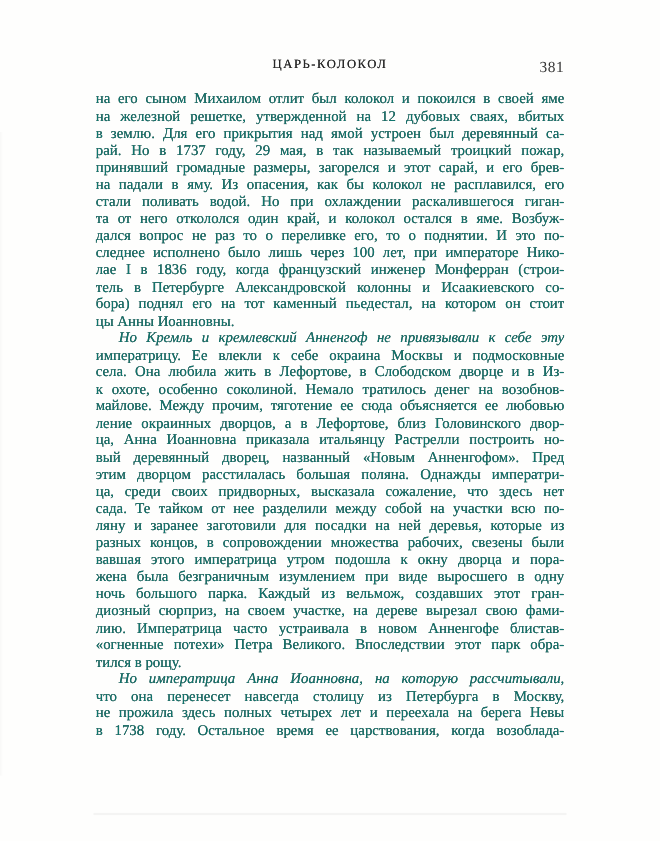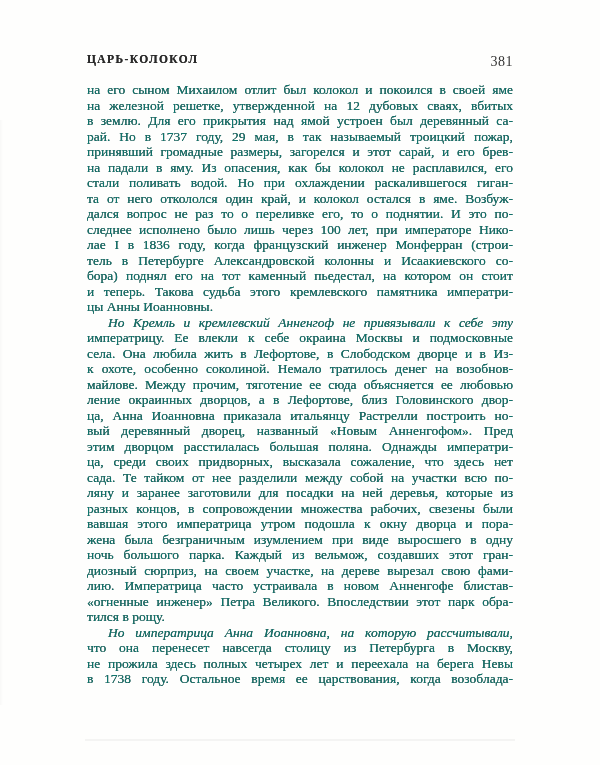--- a/index.html
+++ b/index.html
@@ -21,26 +21,25 @@
     top: 53px;
     left: 87px;
     width: 426px;
     height: 14px;
   }
   .header-title {
     position: absolute;
     left: 0;
     right: 0;
     top: 0;
-    text-align: left;
+    text-align: center;
     font-size: 11.5px;
     letter-spacing: 1.4px;
     color: #2a2a2a;
     text-shadow: 0 0 0.3px #2a2a2a;
-    font-weight: bold;
   }
   .header-page {
     position: absolute;
     right: 0;
     top: 1px;
     font-size: 14px;
     letter-spacing: 0.5px;
     color: #333333;
   }
   .text-block {
@@ -101,41 +100,40 @@
       <div class="line">рай. Но в 1737 году, 29 мая, в так называемый троицкий пожар,</div>
       <div class="line">принявший громадные размеры, загорелся и этот сарай, и его брев-</div>
       <div class="line">на падали в яму. Из опасения, как бы колокол не расплавился, его</div>
       <div class="line">стали поливать водой. Но при охлаждении раскалившегося гиган-</div>
       <div class="line">та от него откололся один край, и колокол остался в яме. Возбуж-</div>
       <div class="line">дался вопрос не раз то о переливке его, то о поднятии. И это по-</div>
       <div class="line">следнее исполнено было лишь через 100 лет, при императоре Нико-</div>
       <div class="line">лае I в 1836 году, когда французский инженер Монферран (строи-</div>
       <div class="line">тель в Петербурге Александровской колонны и Исаакиевского со-</div>
       <div class="line">бора) поднял его на тот каменный пьедестал, на котором он стоит</div>
-      <div class="line">и теперь. Такова судьба этого кремлевского памятника императри-</div>
       <div class="line last">цы Анны Иоанновны.</div>
       <div class="line indent">Но Кремль и кремлевский Анненгоф не привязывали к себе эту</div>
       <div class="line">императрицу. Ее влекли к себе окраина Москвы и подмосковные</div>
       <div class="line">села. Она любила жить в Лефортове, в Слободском дворце и в Из-</div>
       <div class="line">к охоте, особенно соколиной. Немало тратилось денег на возобнов-</div>
       <div class="line">майлове. Между прочим, тяготение ее сюда объясняется ее любовью</div>
       <div class="line">ление окраинных дворцов, а в Лефортове, близ Головинского двор-</div>
       <div class="line">ца, Анна Иоанновна приказала итальянцу Растрелли построить но-</div>
       <div class="line">вый деревянный дворец, названный «Новым Анненгофом». Пред</div>
       <div class="line">этим дворцом расстилалась большая поляна. Однажды императри-</div>
       <div class="line">ца, среди своих придворных, высказала сожаление, что здесь нет</div>
       <div class="line">сада. Те тайком от нее разделили между собой на участки всю по-</div>
       <div class="line">ляну и заранее заготовили для посадки на ней деревья, которые из</div>
       <div class="line">разных концов, в сопровождении множества рабочих, свезены были</div>
       <div class="line">вавшая этого императрица утром подошла к окну дворца и пора-</div>
       <div class="line">жена была безграничным изумлением при виде выросшего в одну</div>
       <div class="line">ночь большого парка. Каждый из вельмож, создавших этот гран-</div>
       <div class="line">диозный сюрприз, на своем участке, на дереве вырезал свою фами-</div>
       <div class="line">лию. Императрица часто устраивала в новом Анненгофе блистав-</div>
-      <div class="line">«огненные инженер» Петра Великого. Впоследствии этот парк обра-</div>
+      <div class="line">«огненные потехи» Петра Великого. Впоследствии этот парк обра-</div>
       <div class="line last">тился в рощу.</div>
       <div class="line indent">Но императрица Анна Иоанновна, на которую рассчитывали,</div>
       <div class="line">что она перенесет навсегда столицу из Петербурга в Москву,</div>
       <div class="line">не прожила здесь полных четырех лет и переехала на берега Невы</div>
       <div class="line">в 1738 году. Остальное время ее царствования, когда возоблада-</div>
     </div>
 
   <div class="scan-edge-left"></div>
   <div class="scan-artifact-line"></div>
 

